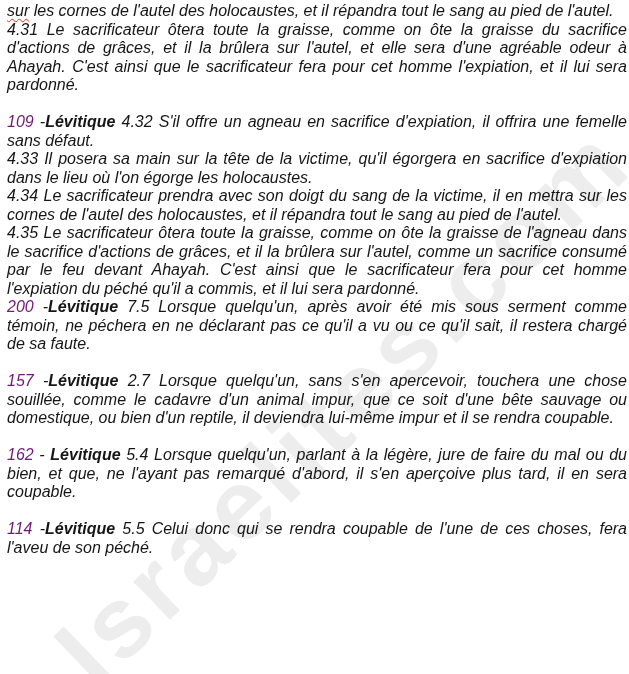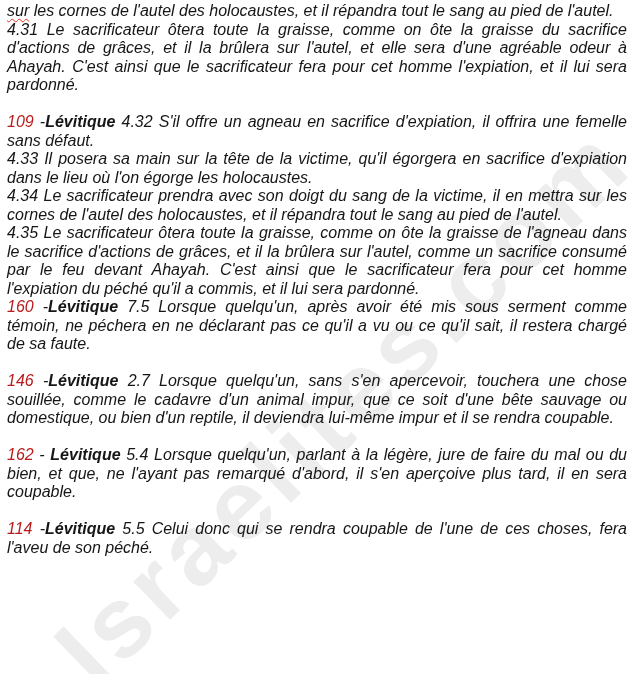--- a/index.html
+++ b/index.html
@@ -33,35 +33,35 @@
     font-size:16px;
     line-height:18.5px;
     color:#161616;
     font-style:italic;
   }
   #content p{
     margin:0;
     text-align:justify;
   }
   #content p.gap{margin-top:18.5px;}
-  .num{color:#b91c1c;}
+  .num{color:#701a75;}
   .book{font-weight:bold;}
   .spell{
     text-decoration:underline wavy #e03020;
     text-decoration-skip-ink:none;
     text-decoration-thickness:1px;
     text-underline-offset:2px;
   }
 </style>
 </head>
 <body>
 
 <div id="page">
   <div id="watermark">www.Israelites.com</div>
   <div id="content">
       <p><span class="spell">sur</span><span> les cornes de l'autel des holocaustes, et il répandra tout le sang au pied de l'autel.</span><br><span>4.31 Le sacrificateur ôtera toute la graisse, comme on ôte la graisse du sacrifice d'actions de grâces, et il la brûlera sur l'autel, et elle sera d'une agréable odeur à Ahayah. C'est ainsi que le sacrificateur fera pour cet homme l'expiation, et il lui sera pardonné.</span></p>
       <p class="gap"><span class="num">109</span><span> -</span><span class="book">Lévitique</span><span> 4.32 S'il offre un agneau en sacrifice d'expiation, il offrira une femelle sans défaut.</span><br><span>4.33 Il posera sa main sur la tête de la victime, qu'il égorgera en sacrifice d'expiation dans le lieu où l'on égorge les holocaustes.</span><br><span>4.34 Le sacrificateur prendra avec son doigt du sang de la victime, il en mettra sur les cornes de l'autel des holocaustes, et il répandra tout le sang au pied de l'autel.</span><br><span>4.35 Le sacrificateur ôtera toute la graisse, comme on ôte la graisse de l'agneau dans le sacrifice d'actions de grâces, et il la brûlera sur l'autel, comme un sacrifice consumé par le feu devant Ahayah. C'est ainsi que le sacrificateur fera pour cet homme l'expiation du péché qu'il a commis, et il lui sera pardonné.</span></p>
-      <p><span class="num">160</span><span> -</span><span class="book">Lévitique</span><span> 7.5 Lorsque quelqu'un, après avoir été mis sous serment comme témoin, ne péchera en ne déclarant pas ce qu'il a vu ou ce qu'il sait, il restera chargé de sa faute.</span></p>
-      <p class="gap"><span class="num">146</span><span> -</span><span class="book">Lévitique</span><span> 2.7 Lorsque quelqu'un, sans s'en apercevoir, touchera une chose souillée, comme le cadavre d'un animal impur, que ce soit d'une bête sauvage ou domestique, ou bien d'un reptile, il deviendra lui-même impur et il se rendra coupable.</span></p>
+      <p><span class="num">200</span><span> -</span><span class="book">Lévitique</span><span> 7.5 Lorsque quelqu'un, après avoir été mis sous serment comme témoin, ne péchera en ne déclarant pas ce qu'il a vu ou ce qu'il sait, il restera chargé de sa faute.</span></p>
+      <p class="gap"><span class="num">157</span><span> -</span><span class="book">Lévitique</span><span> 2.7 Lorsque quelqu'un, sans s'en apercevoir, touchera une chose souillée, comme le cadavre d'un animal impur, que ce soit d'une bête sauvage ou domestique, ou bien d'un reptile, il deviendra lui-même impur et il se rendra coupable.</span></p>
       <p class="gap"><span class="num">162</span><span> - </span><span class="book">Lévitique</span><span> 5.4 Lorsque quelqu'un, parlant à la légère, jure de faire du mal ou du bien, et que, ne l'ayant pas remarqué d'abord, il s'en aperçoive plus tard, il en sera coupable.</span></p>
       <p class="gap"><span class="num">114</span><span> -</span><span class="book">Lévitique</span><span> 5.5 Celui donc qui se rendra coupable de l'une de ces choses, fera l'aveu de son péché.</span></p>
     </div>
 </div>
 
 </body></html>

